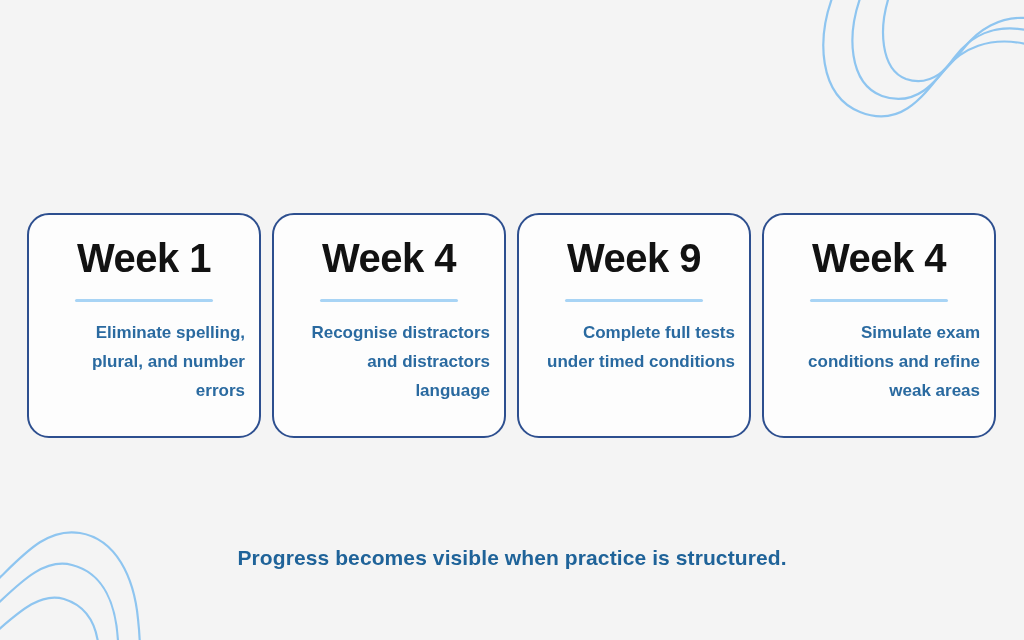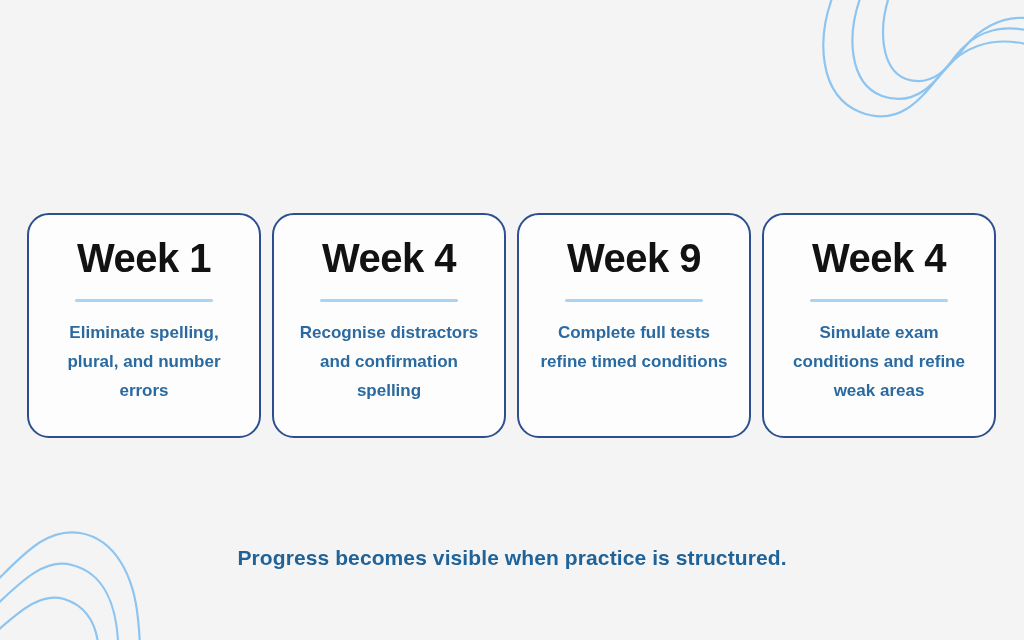--- a/index.html
+++ b/index.html
@@ -81,21 +81,21 @@
     background: #a8d4f5;
     border-radius: 2px;
     margin: 20px 0 16px 0;
   }
 
   .week-desc {
     font-size: 17px;
     font-weight: bold;
     color: #2a6aa0;
     line-height: 1.72;
-    text-align: center;
+    text-align: right;
     margin: 0;
   }
 
   
   .footer-note {
     position: absolute;
     left: 0;
     right: 0;
     top: 546px;
     text-align: center;
@@ -130,27 +130,27 @@
 
     <div class="week-card">
       <div class="week-title">Week 1</div>
       <div class="card-divider"></div>
       <div class="week-desc">Eliminate spelling, plural, and number errors</div>
     </div>
 
     <div class="week-card">
       <div class="week-title">Week 4</div>
       <div class="card-divider"></div>
-      <div class="week-desc">Recognise distractors and confirmation spelling</div>
+      <div class="week-desc">Recognise distractors and distractors language</div>
     </div>
 
     <div class="week-card">
       <div class="week-title">Week 9</div>
       <div class="card-divider"></div>
-      <div class="week-desc">Complete full tests refine timed conditions</div>
+      <div class="week-desc">Complete full tests under timed conditions</div>
     </div>
 
     <div class="week-card">
       <div class="week-title">Week 4</div>
       <div class="card-divider"></div>
       <div class="week-desc">Simulate exam conditions and refine weak areas</div>
     </div>
 
   </div>
 

